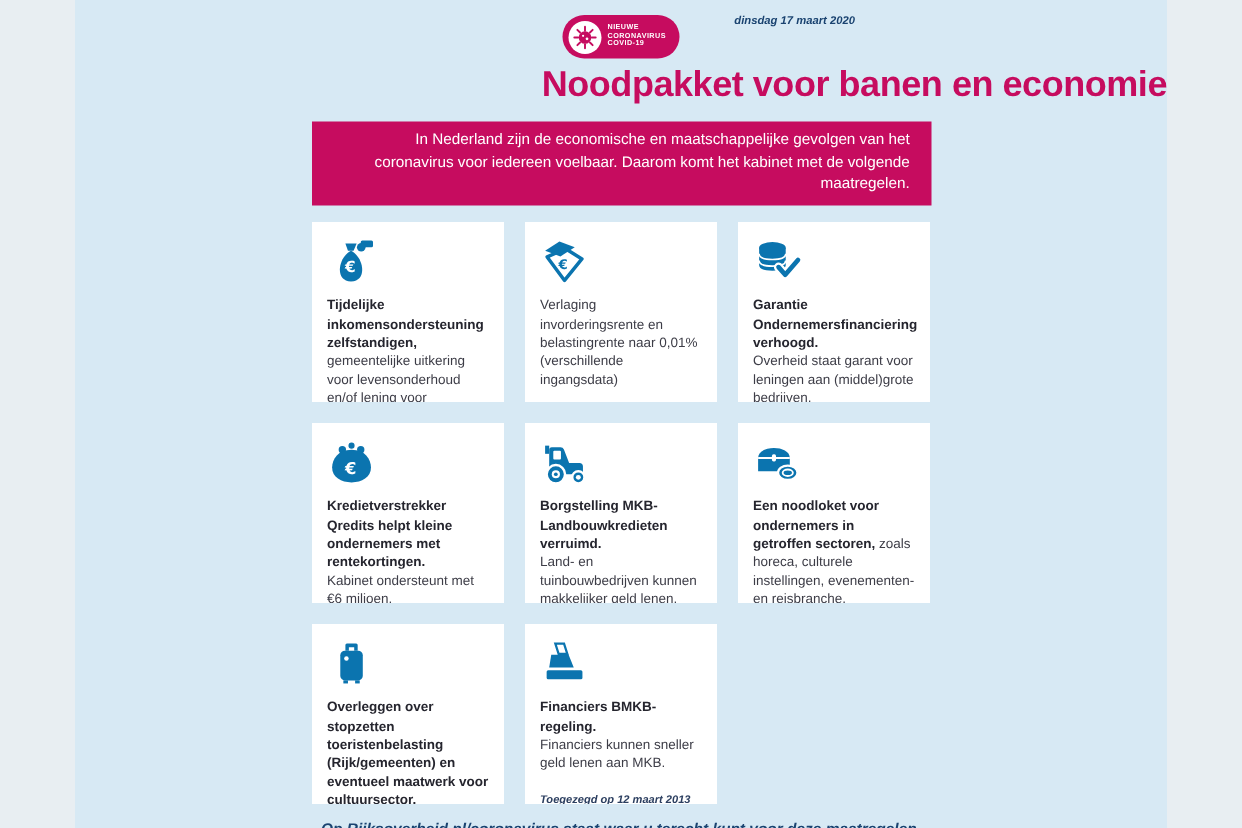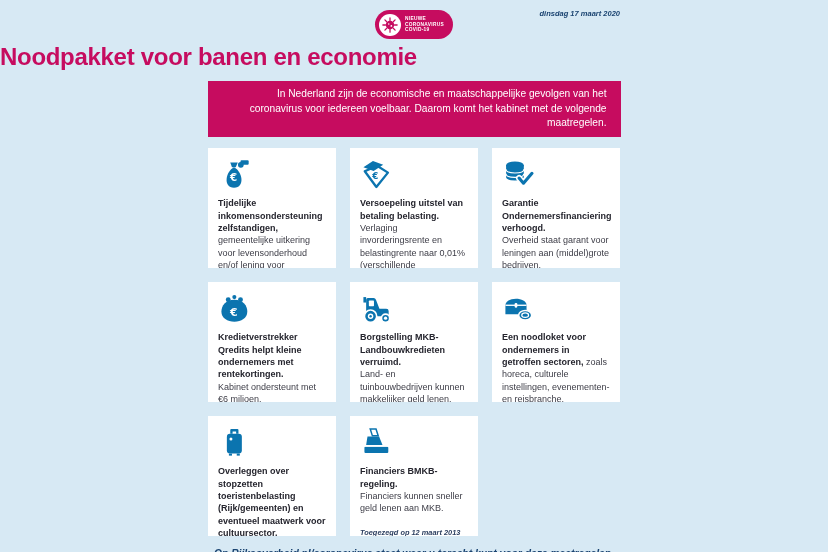--- a/index.html
+++ b/index.html
@@ -7,21 +7,21 @@
     --accent:#c60c5f;
     --icon-blue:#0b74af;
     --text-dark:#25252e;
     --text-body:#3d3d47;
     --text-navy:#1a4370;
     --card-bg:#ffffff;
   }
   *{box-sizing:border-box;margin:0;padding:0;}
   html,body{background:#e8eef2;}
   .page{
-    width:828px;height:552px;position:relative;overflow:hidden;
+    width:728px;height:552px;position:relative;overflow:hidden;
     background:var(--background);
     font-family:"Liberation Sans","DejaVu Sans",sans-serif;
     margin:0 auto;
   }
   
   .topbar{position:relative;height:40px;padding-top:10px;}
   .badge{
     width:78px;height:29px;margin:0 auto;background:var(--accent);
     border-radius:15px;display:flex;align-items:center;padding:0 6px 0 4px;gap:4px;
   }
@@ -30,21 +30,21 @@
     display:flex;align-items:center;justify-content:center;flex:0 0 auto;
   }
   .badge-text{color:#fff;font-weight:bold;font-size:4.8px;line-height:1.25;letter-spacing:.3px;}
   .badge-text span{display:block;}
   .date{
     position:absolute;top:9px;right:208px;
     font-size:7.5px;font-style:italic;font-weight:bold;color:var(--text-navy);
   }
   
   .title{
-    text-align:left;color:var(--accent);
+    text-align:right;color:var(--accent);
     font-size:24px;font-weight:bold;letter-spacing:-0.3px;line-height:1.2;margin-top:3px;
   }
   
   .intro{
     width:413px;margin:9px auto 0;background:var(--accent);color:#fff;
     font-size:10.2px;line-height:1.45;padding:6px 14px;min-height:41px;text-align:right;
   }
   
   .grid{
     width:412px;margin:11px auto 0;
@@ -124,21 +124,21 @@
     </div>
 
     <div class="card">
       <div class="icon">
         <svg viewBox="0 0 48 44">
           <path d="M5 12 L19 3 L34 8.5 L20 17.5 Z" fill="#0b74af"></path>
           <path d="M7 18 L25 10 L41 20 L24 41 Z" fill="none" stroke="#0b74af" stroke-width="3.4" stroke-linejoin="round"></path>
           <text x="18" y="30" font-size="13" font-weight="bold" fill="#0b74af" font-family="DejaVu Sans, sans-serif">€</text>
         </svg>
       </div>
-      <p><strong>Versoepeling uitstel van betaling belasting.</strong> <span class="body">Verlaging invorderingsrente en belastingrente naar 0,01% (verschillende ingangsdata)</span></p>
+      <p> <span class="body">Verlaging invorderingsrente en belastingrente naar 0,01% (verschillende ingangsdata)</span></p>
     </div>
 
     <div class="card">
       <div class="icon">
         <svg viewBox="0 0 48 44" fill="#0b74af">
           <ellipse cx="19" cy="9" rx="13" ry="5.5"></ellipse>
           <path d="M6 9 V26 Q6 31.5 19 31.5 Q32 31.5 32 26 V9 Z"></path>
           <path d="M6 15 Q6 20.5 19 20.5 Q32 20.5 32 15" fill="none" stroke="#fff" stroke-width="1.6"></path>
           <path d="M6 21.5 Q6 27 19 27 Q32 27 32 21.5" fill="none" stroke="#fff" stroke-width="1.6"></path>
           <path d="M25 28 l6.5 7.5 L44 21" fill="none" stroke="#fff" stroke-width="9" stroke-linecap="round" stroke-linejoin="round"></path>

